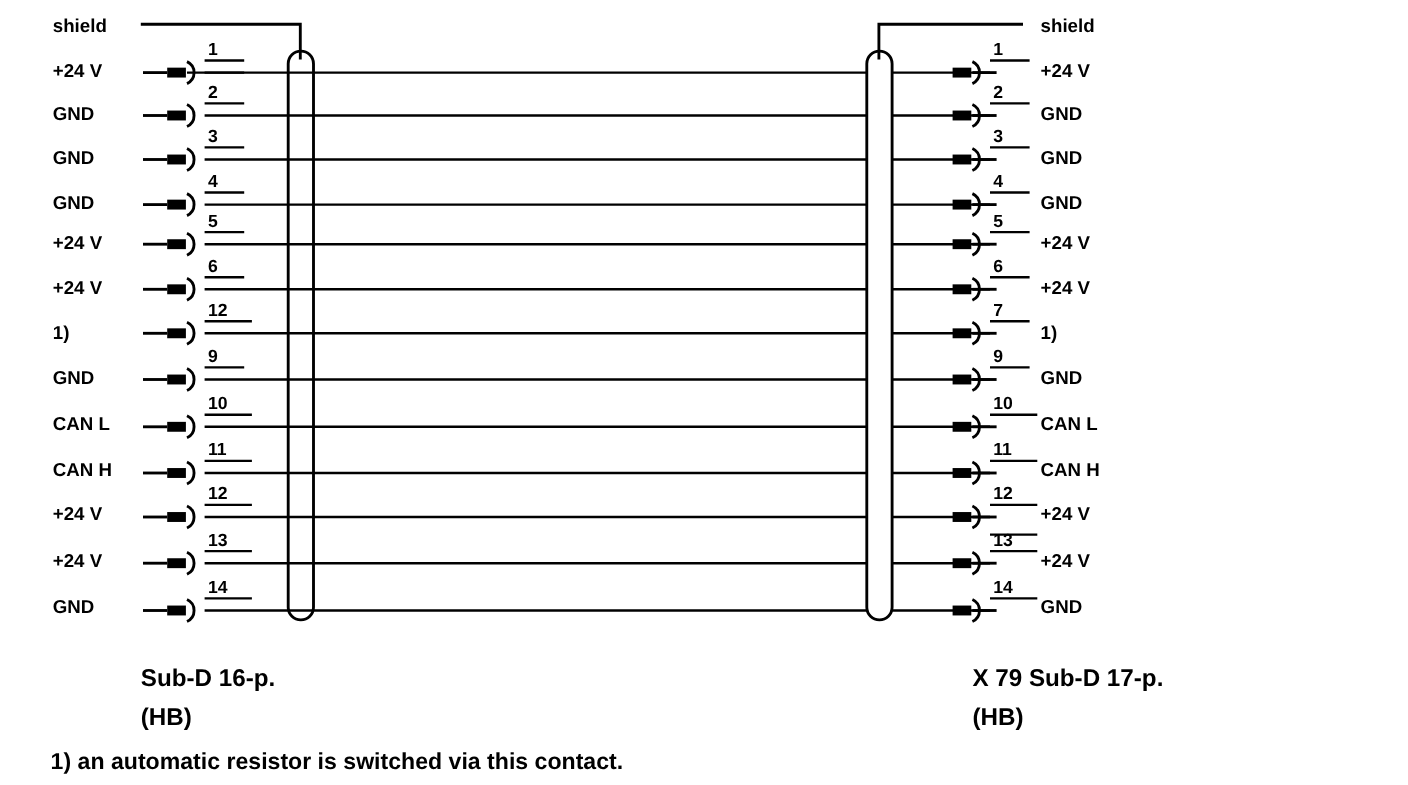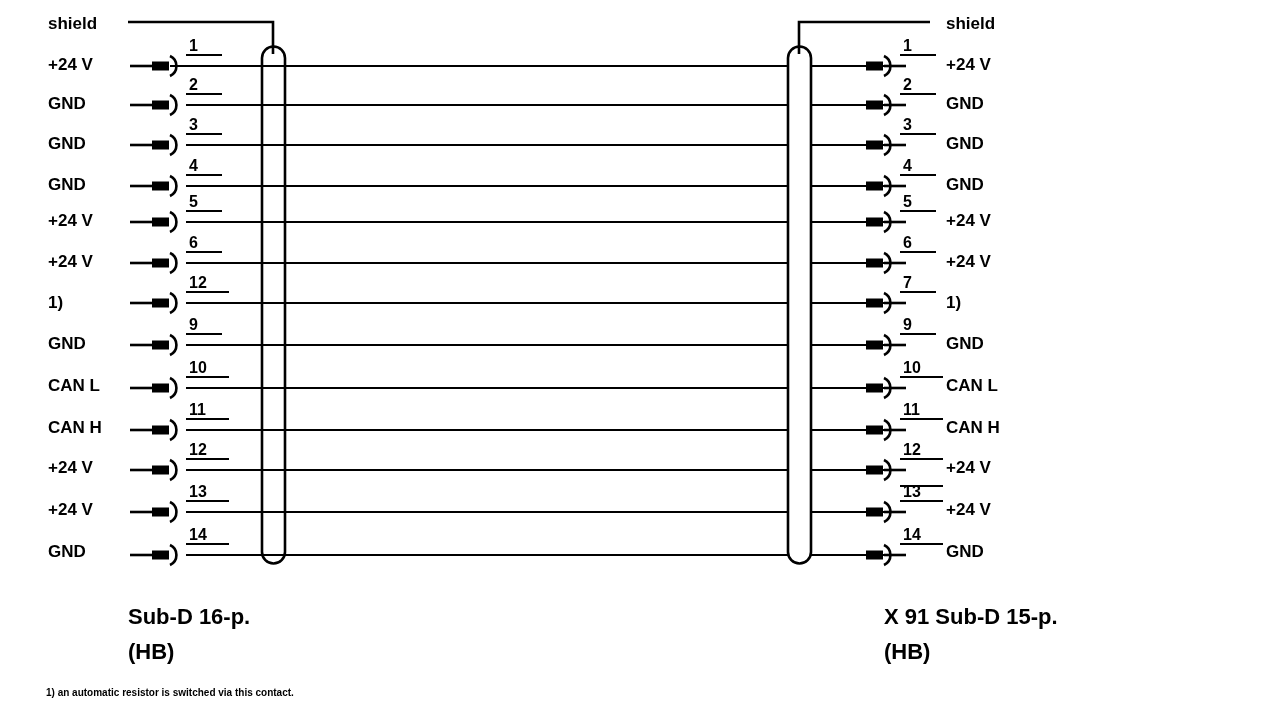--- a/index.html
+++ b/index.html
@@ -41,21 +41,21 @@
   .conn-title {
     position: absolute;
     font-weight: bold;
     font-size: 22px;
     line-height: 30px;
     white-space: nowrap;
   }
   .footnote {
     position: absolute;
     font-weight: bold;
-    font-size: 10px;
+    font-size: 21px;
     line-height: 18px;
     white-space: nowrap;
   }
 </style>
 </head>
 <body>
 
 <div id="root">
 
   <svg class="svg-layer" width="1280" height="714" viewBox="0 0 1280 714">
@@ -304,18 +304,18 @@
   <div class="lbl" style="left:946px; top:335px;">GND</div>
   <div class="lbl" style="left:946px; top:377px;">CAN L</div>
   <div class="lbl" style="left:946px; top:419px;">CAN H</div>
   <div class="lbl" style="left:946px; top:459px;">+24 V</div>
   <div class="lbl" style="left:946px; top:501px;">+24 V</div>
   <div class="lbl" style="left:946px; top:543px;">GND</div>
 
   <div class="conn-title" style="left:128px; top:602px;">Sub-D 16-p.</div>
   <div class="conn-title" style="left:128px; top:637px;">(HB)</div>
 
-  <div class="conn-title" style="left:884px; top:602px;">X 91 Sub-D 15-p.</div>
+  <div class="conn-title" style="left:884px; top:602px;">X 79 Sub-D 17-p.</div>
   <div class="conn-title" style="left:884px; top:637px;">(HB)</div>
 
   <div class="footnote" style="left:46px; top:684px;">1) an automatic resistor is switched via this contact.</div>
 
 </div>
 
 </body></html>

